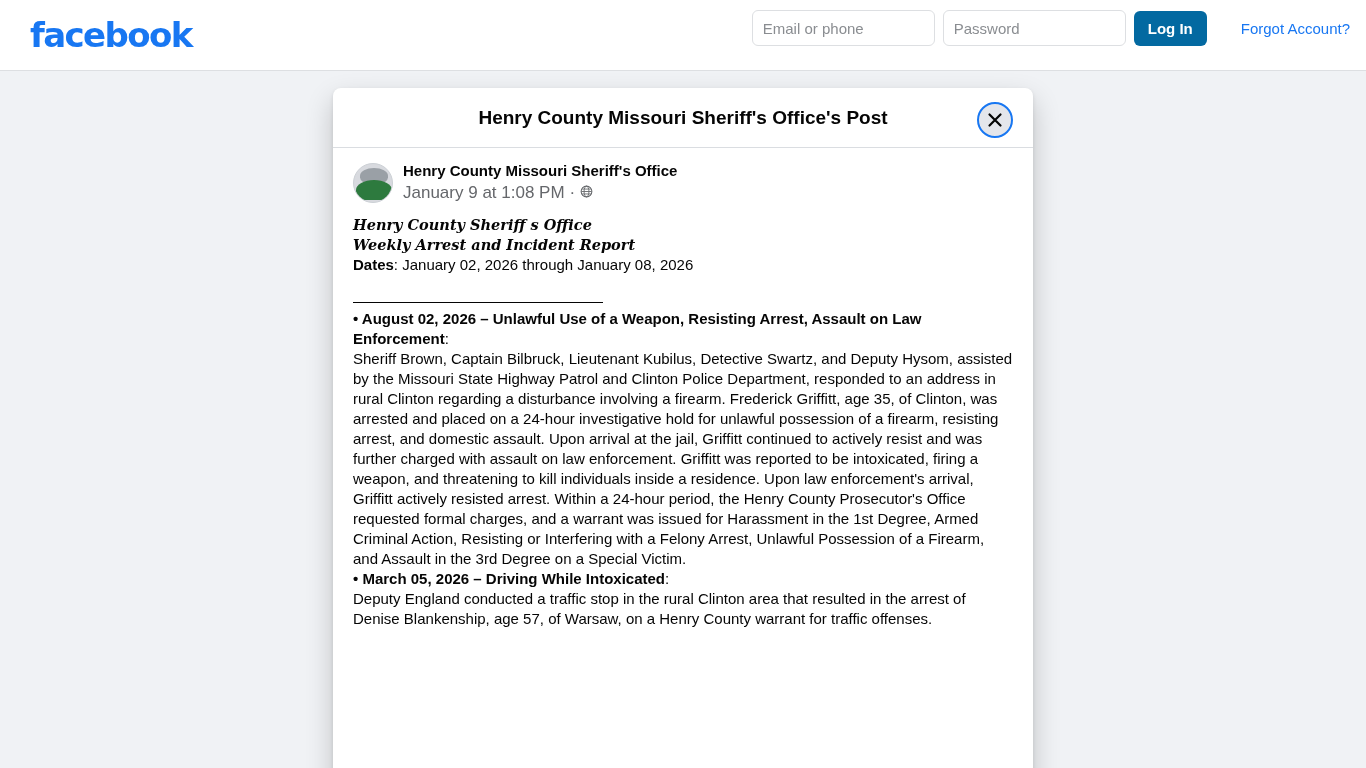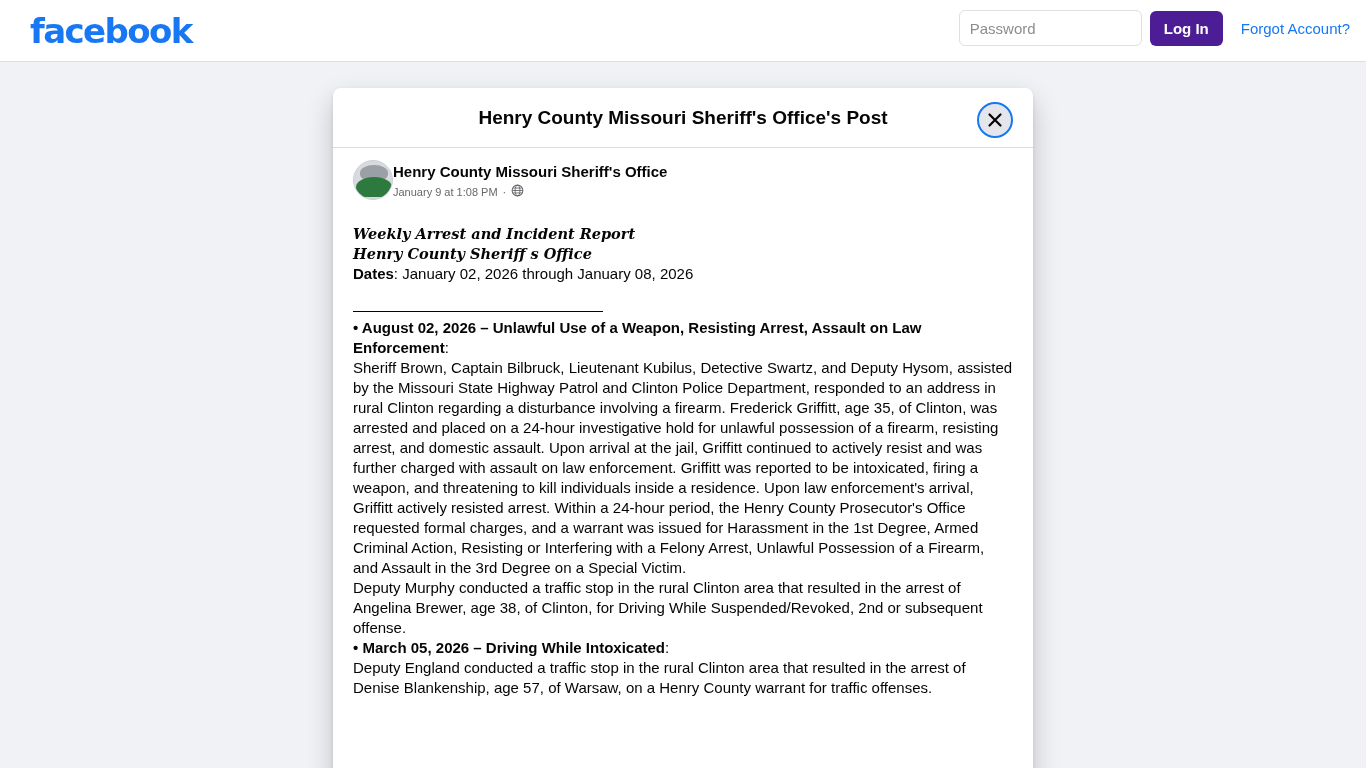--- a/index.html
+++ b/index.html
@@ -6,21 +6,21 @@
   html, body {
     margin: 0; padding: 0;
     width: 1366px; height: 768px;
     background: #f0f2f5;
     font-family: "Liberation Sans", sans-serif;
     overflow: hidden;
   }
   
   .topbar {
     position: relative;
-    width: 1366px; height: 62px;
+    width: 1366px; height: 71px;
     background: #ffffff;
     border-bottom: 1px solid #dddfe2;
     display: flex; align-items: center;
   }
   .fb-logo {
     margin-left: 30px;
     font-family: "DejaVu Sans", sans-serif;
     font-size: 34px;
     font-weight: bold;
     letter-spacing: -1.6px;
@@ -39,31 +39,31 @@
     border-radius: 6px;
     padding: 0 10px;
     font-size: 15px;
     color: #1c1e21;
     background: #fff;
     outline: none;
   }
   .login-input::placeholder { color: #8a8d91; }
   .login-btn {
     height: 35px; min-width: 67px;
-    background: #4c1d95;
+    background: #0369a1;
     color: #fff;
     border: none; border-radius: 6px;
     font-size: 15px; font-weight: bold;
     cursor: pointer;
     padding: 0 14px;
   }
   .forgot-link {
     color: #1877f2;
     font-size: 15px;
-    margin-left: 10px;
+    margin-left: 26px;
     cursor: pointer;
     white-space: nowrap;
   }
   
   .dialog {
     position: absolute;
     left: 333px; top: 88px;
     width: 700px; height: 760px;
     background: #ffffff;
     border-radius: 8px;
@@ -92,22 +92,22 @@
     cursor: pointer;
   }
   .close-btn svg { display: block; }
   
   .post {
     padding: 12px 20px 0 20px;
     height: 699px;
     overflow: hidden;
   }
   .post-head {
-    display: flex; align-items: center; gap: 0;
-    margin-bottom: 24px;
+    display: flex; align-items: flex-end; gap: 10px;
+    margin-bottom: 12px;
   }
   .avatar {
     width: 40px; height: 40px;
     border-radius: 50%;
     background: #d8dadf;
     position: relative;
     overflow: hidden;
     flex: 0 0 40px;
     border: 1px solid #ccd0d5;
   }
@@ -123,21 +123,21 @@
     background: #2d7a3e;
     border-radius: 50% 50% 0 0;
   }
   .author-block { padding-top: 2px; }
   .author-name {
     font-size: 15px; font-weight: bold; color: #050505;
     line-height: 18px;
   }
   .post-meta {
     display: flex; align-items: center; gap: 5px;
-    font-size: 11px; color: #65676b;
+    font-size: 17px; color: #65676b;
     margin-top: 3px;
   }
   .globe-icon { display: block; }
   .post-body {
     font-size: 15px;
     line-height: 20px;
     color: #050505;
   }
   .serif-bold {
     font-family: "DejaVu Serif", serif;
@@ -159,20 +159,21 @@
   }
   .para { margin: 0 0 0 0; }
   .spacer { height: 18px; }
 </style>
 </head>
 <body>
 
 <div class="topbar">
   <div class="fb-logo">facebook</div>
   <div class="login-area">
+    <input class="login-input" type="text" placeholder="Email or phone" style="">
     <input class="login-input" type="password" placeholder="Password" style="">
     <button class="login-btn">Log In</button>
     <span class="forgot-link">Forgot Account?</span>
   </div>
 </div>
 
 <div class="dialog">
 
   <div class="dialog-header">
     <div class="dialog-title">Henry County Missouri Sheriff's Office's Post</div>
@@ -202,30 +203,29 @@
               <circle cx="8" cy="8" r="6.6" fill="none" stroke="#65676b" stroke-width="1.3"></circle>
               <ellipse cx="8" cy="8" rx="3" ry="6.6" fill="none" stroke="#65676b" stroke-width="1.1"></ellipse>
               <path d="M1.7 8 H14.3 M2.7 5 H13.3 M2.7 11 H13.3" stroke="#65676b" stroke-width="1.1" fill="none"></path>
             </svg>
           </span>
         </div>
       </div>
     </div>
 
     <div class="post-body">
+      <div class="serif-bold">Henry County Sheriff s Office</div>
       <div class="serif-bold">Weekly Arrest and Incident Report</div>
-      <div class="serif-bold">Henry County Sheriff s Office</div>
       <div class="para"><span class="serif-b">Dates</span><span>: January 02, 2026 through January 08, 2026</span></div>
       <div class="spacer"></div>
       <div class="rule"></div>
 
       <div class="para"><span class="serif-b">• August 02, 2026 – Unlawful Use of a Weapon, Resisting Arrest, Assault on Law Enforcement</span><span>:</span></div>
       <div class="para">Sheriff Brown, Captain Bilbruck, Lieutenant Kubilus, Detective Swartz, and Deputy Hysom, assisted by the Missouri State Highway Patrol and Clinton Police Department, responded to an address in rural Clinton regarding a disturbance involving a firearm. Frederick Griffitt, age 35, of Clinton, was arrested and placed on a 24-hour investigative hold for unlawful possession of a firearm, resisting arrest, and domestic assault. Upon arrival at the jail, Griffitt continued to actively resist and was further charged with assault on law enforcement. Griffitt was reported to be intoxicated, firing a weapon, and threatening to kill individuals inside a residence. Upon law enforcement's arrival, Griffitt actively resisted arrest. Within a 24-hour period, the Henry County Prosecutor's Office requested formal charges, and a warrant was issued for Harassment in the 1st Degree, Armed Criminal Action, Resisting or Interfering with a Felony Arrest, Unlawful Possession of a Firearm, and Assault in the 3rd Degree on a Special Victim.</div>
 
-      <div class="para">Deputy Murphy conducted a traffic stop in the rural Clinton area that resulted in the arrest of Angelina Brewer, age 38, of Clinton, for Driving While Suspended/Revoked, 2nd or subsequent offense.</div>
 
       <div class="para"><span class="serif-b">• March 05, 2026 – Driving While Intoxicated</span><span>:</span></div>
 
       <div class="para">Deputy England conducted a traffic stop in the rural Clinton area that resulted in the arrest of Denise Blankenship, age 57, of Warsaw, on a Henry County warrant for traffic offenses.</div>
 
     </div>
 
   </div>
 </div>
 

